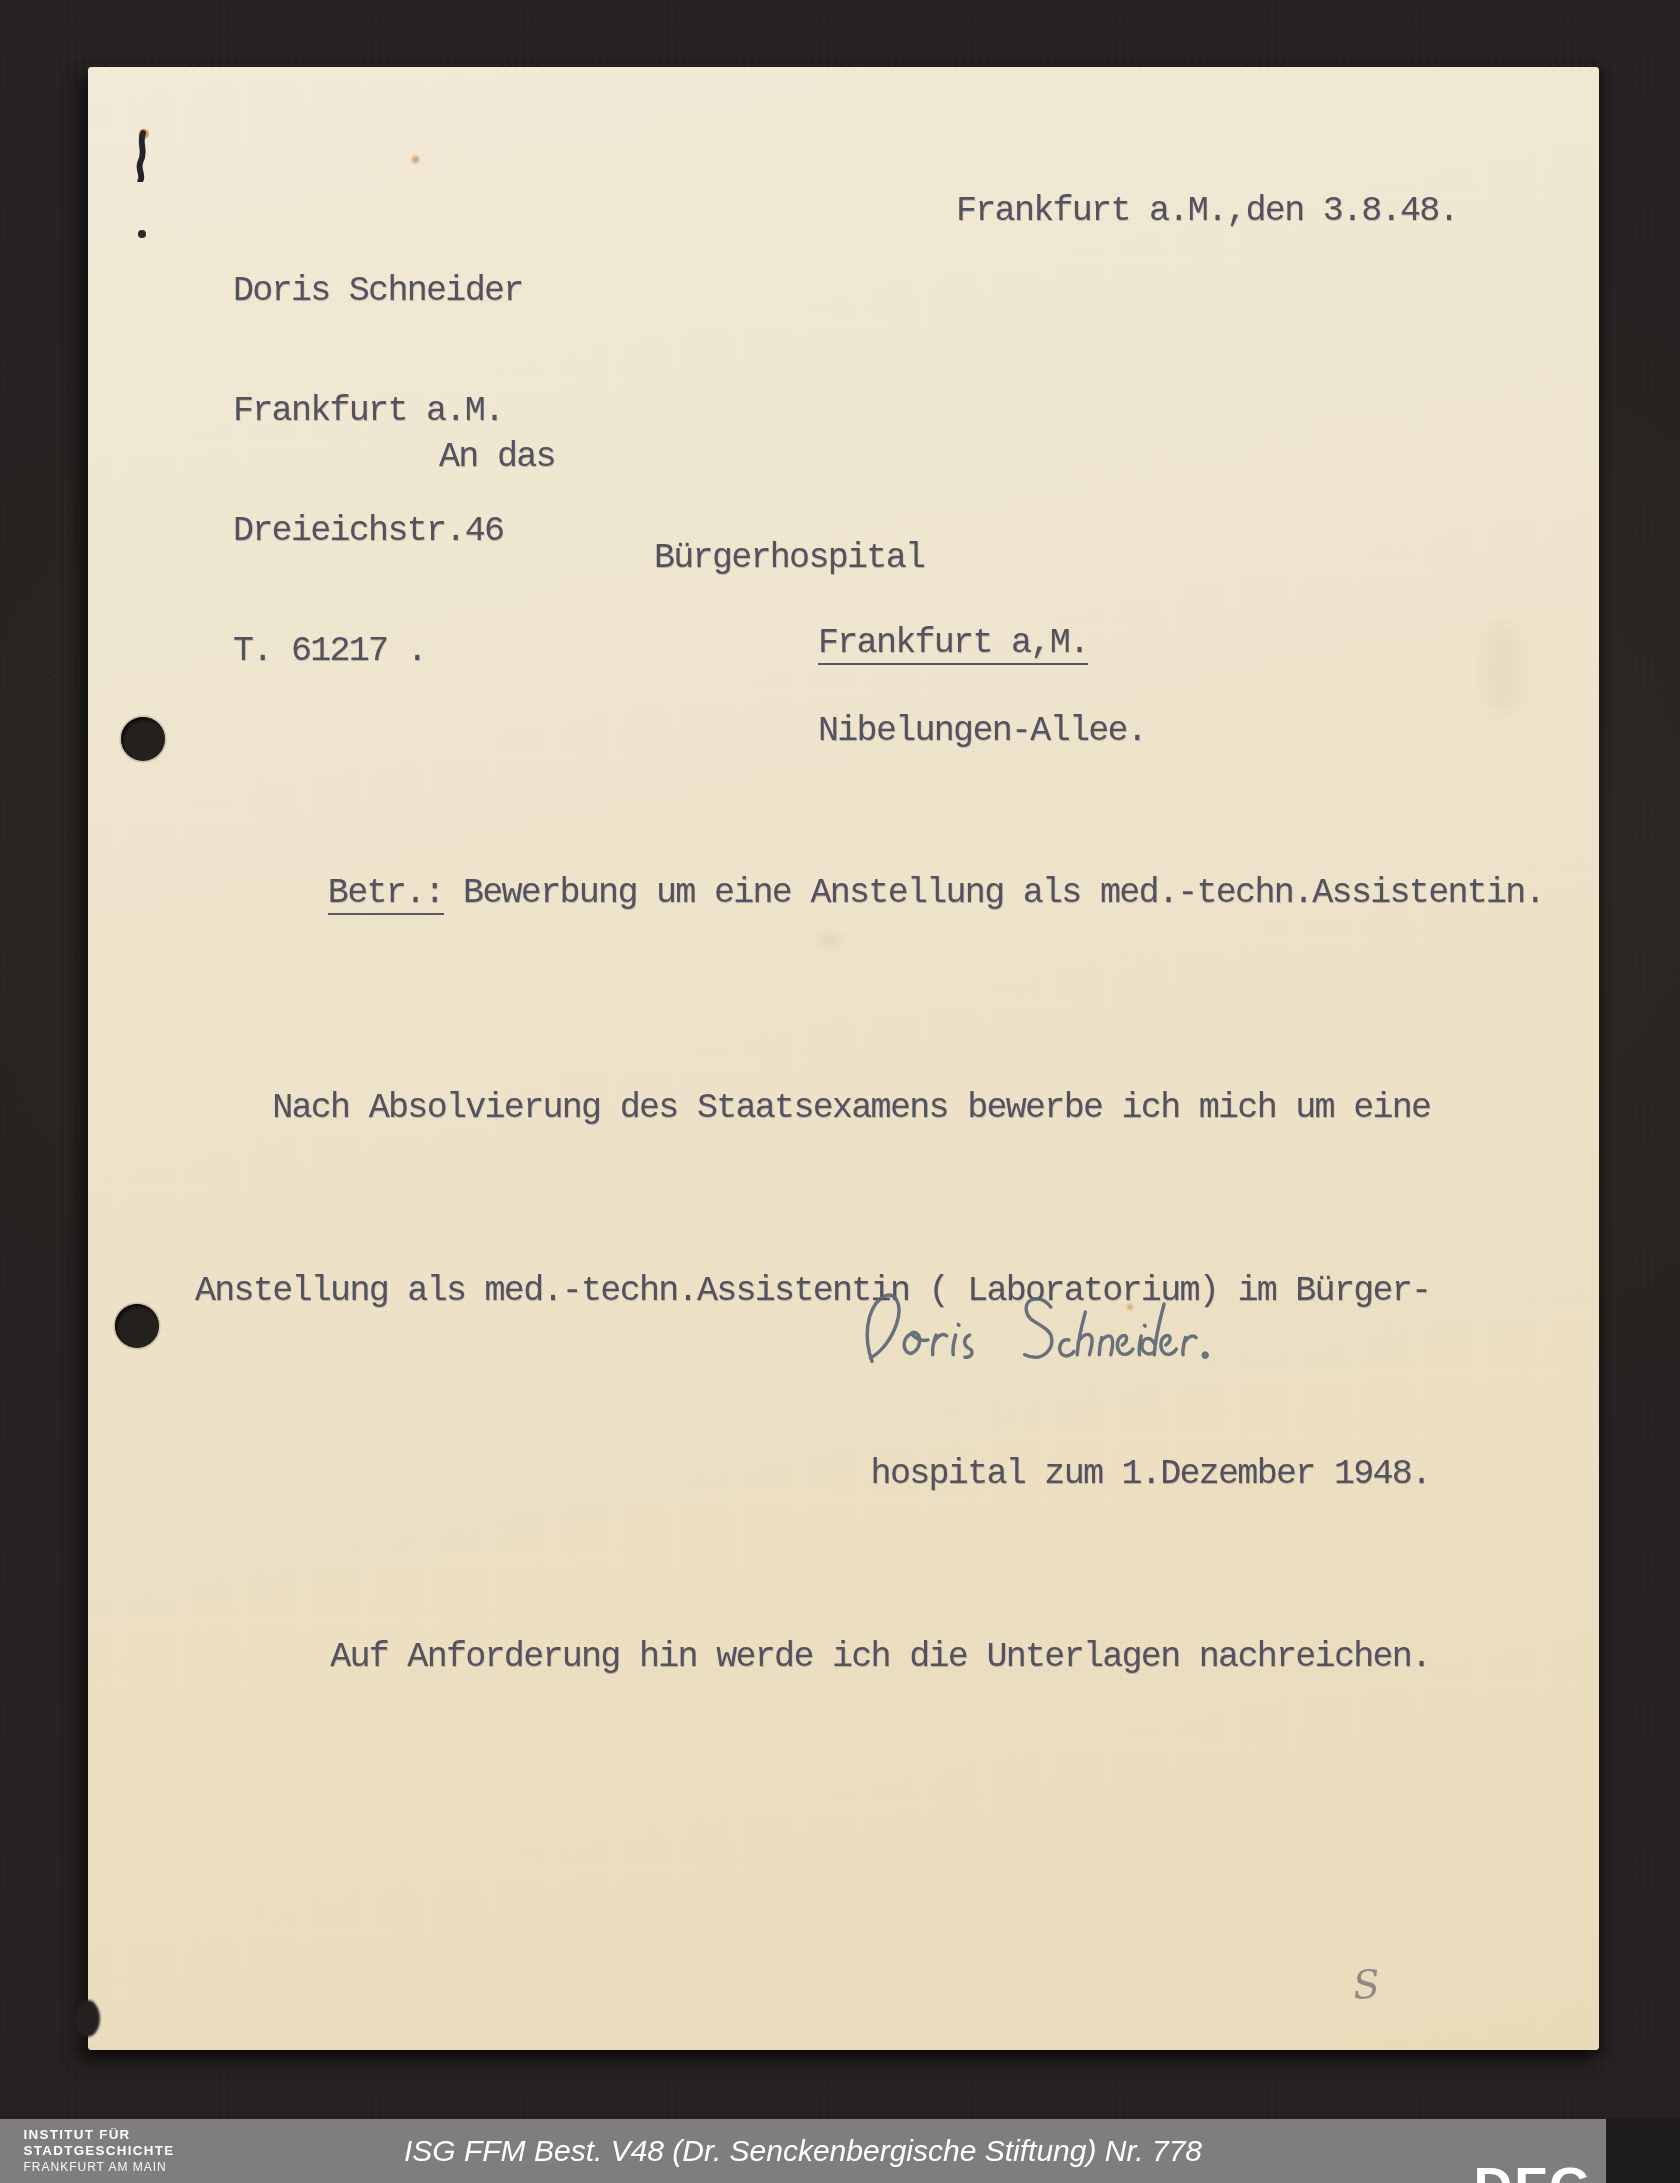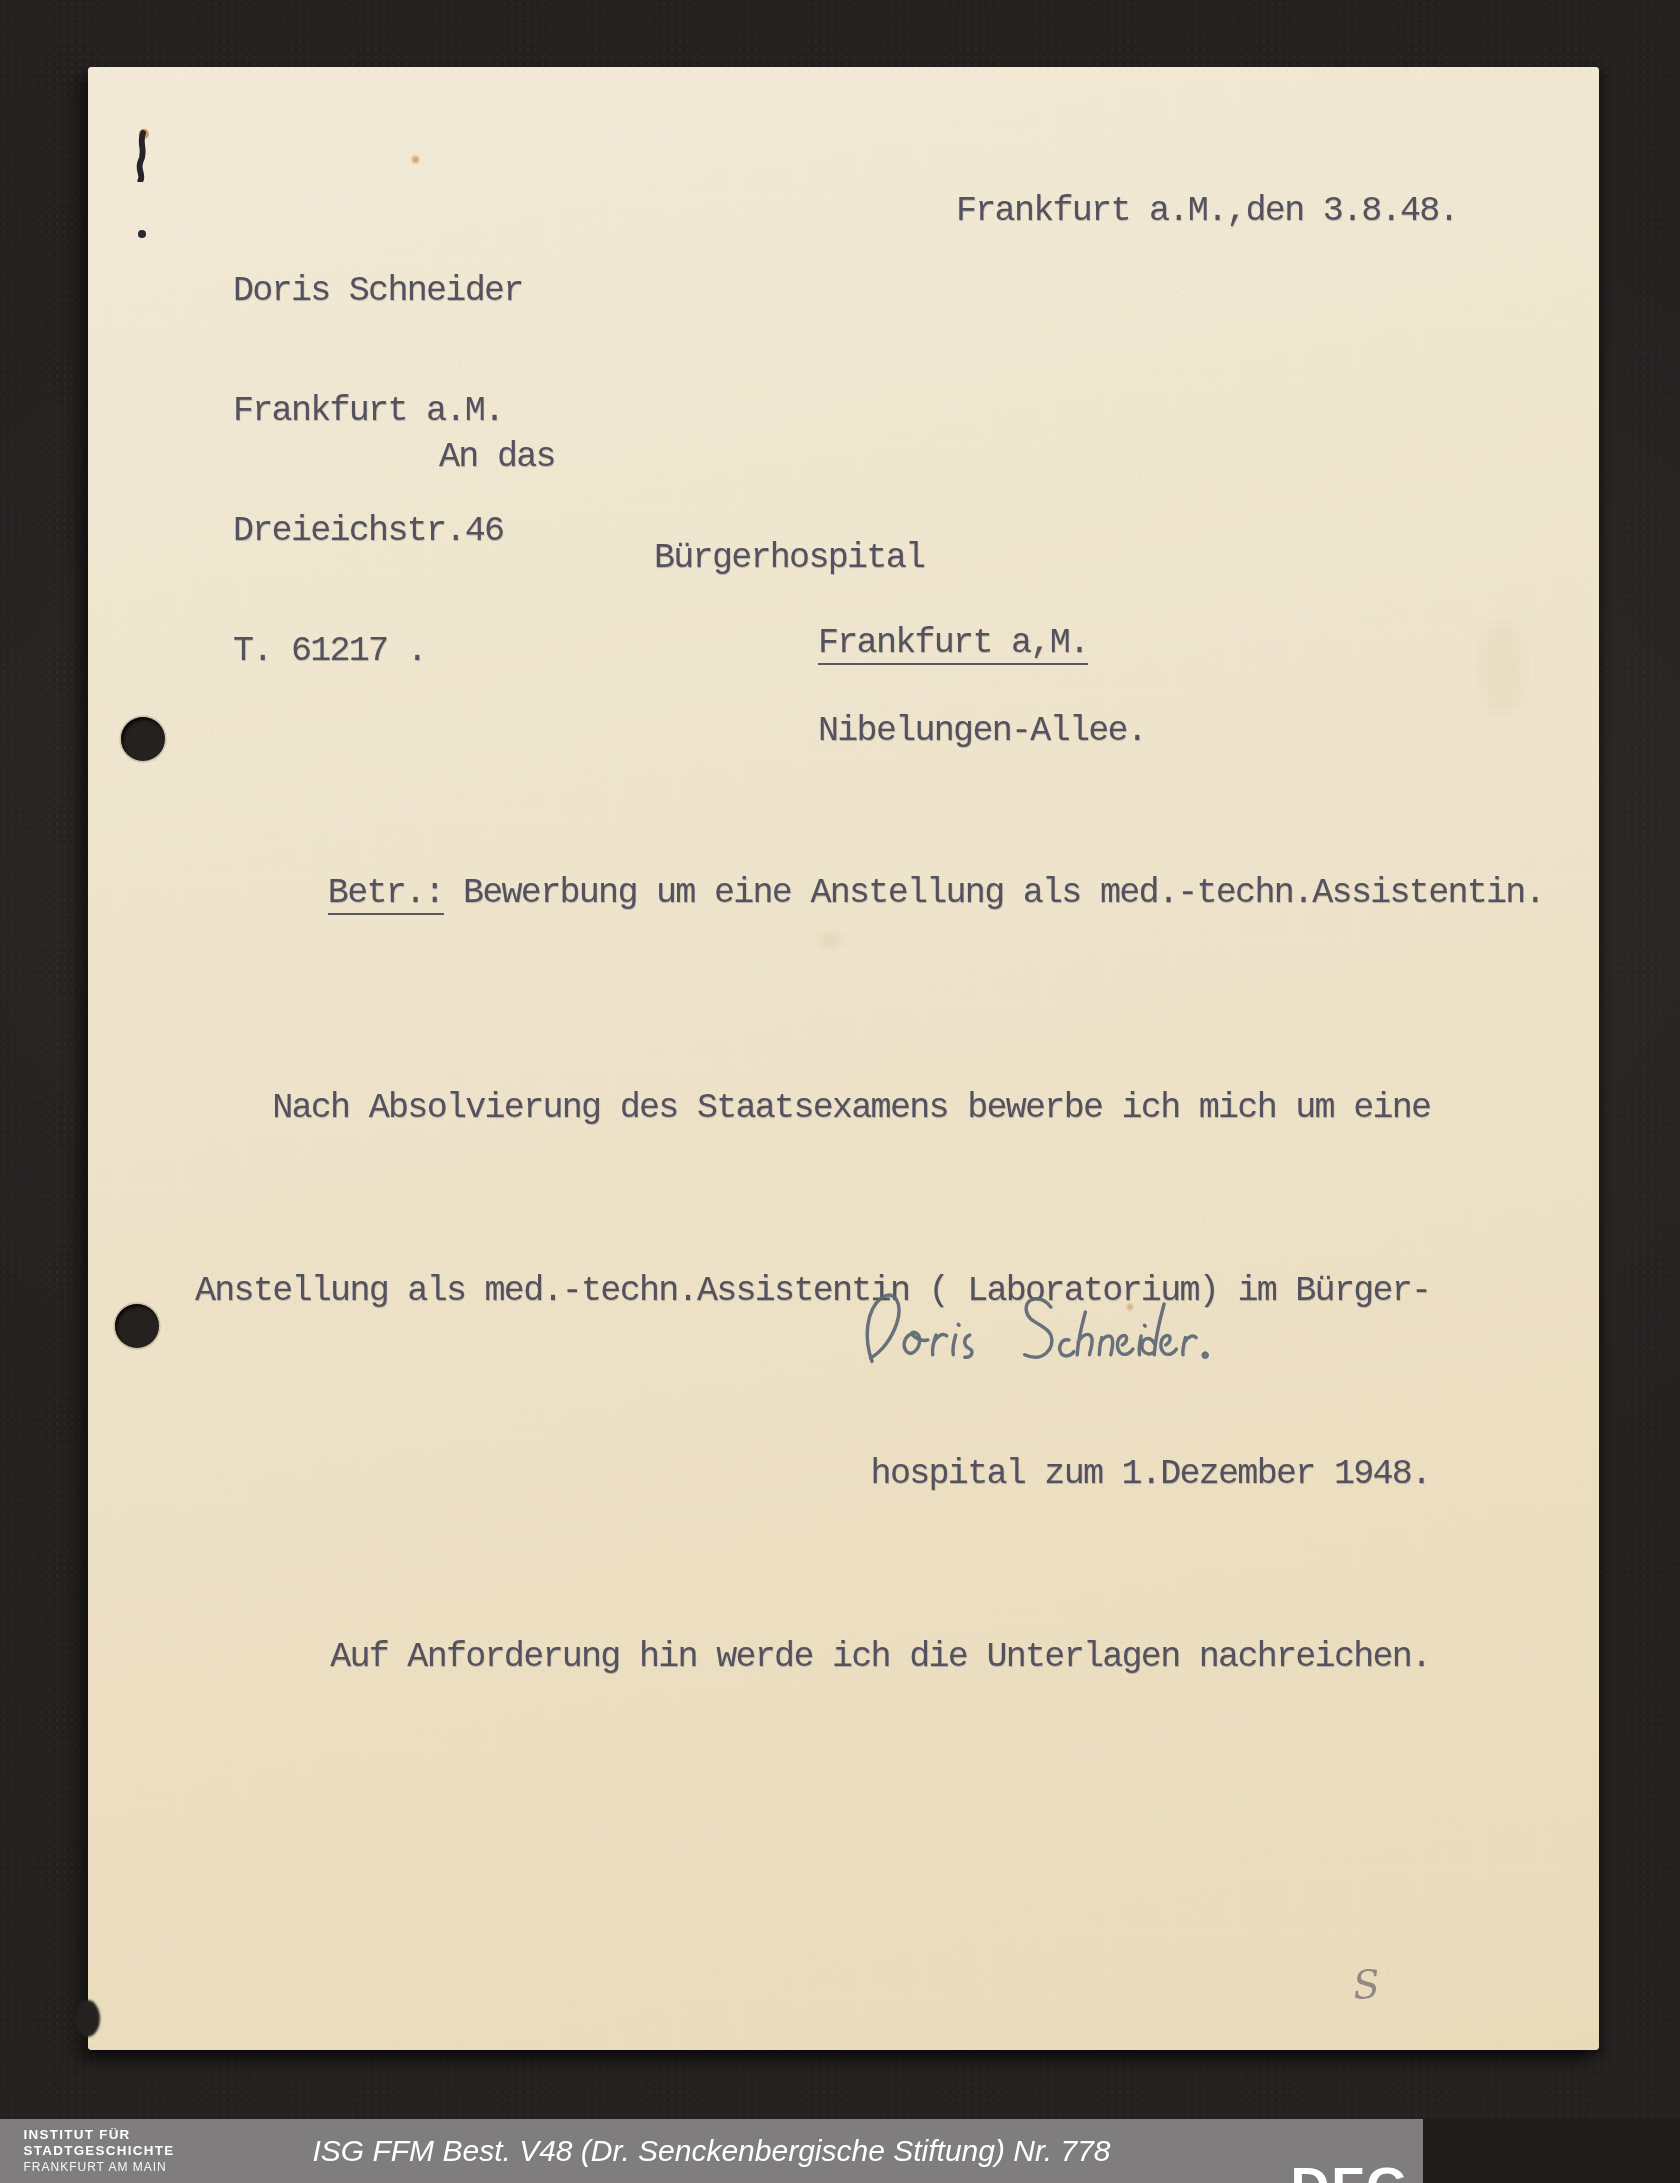--- a/index.html
+++ b/index.html
@@ -68,21 +68,21 @@
   .signature svg{width:100%;height:100%;}
   .sig-stroke{fill:none;stroke:#5c6774;stroke-width:4.2;stroke-linecap:round;stroke-linejoin:round;opacity:0.92;}
   
   .pencil-s{
     position:absolute;left:1265px;top:1895px;
     font-family:"DejaVu Serif", serif;font-style:italic;
     font-size:39px;color:#8f8a83;transform:rotate(-4deg);
   }
   
   .footer{
-    position:absolute;left:0;top:2119px;width:1423px;height:64px;
+    position:absolute;left:0;top:2119px;width:1606px;height:64px;
     background:#7f7d7e;color:#ffffff;
   }
   .inst{
     position:absolute;left:23.5px;top:7.6px;line-height:16px;
     letter-spacing:1.3px;font-size:13.4px;font-weight:bold;white-space:nowrap;
   }
   .inst .l3{font-weight:normal;font-size:12px;letter-spacing:1px;opacity:0.95;}
   .ref{
     position:absolute;left:50%;top:50%;transform:translate(-50%,-50%);
     font-size:30px;white-space:nowrap;font-style:italic;

